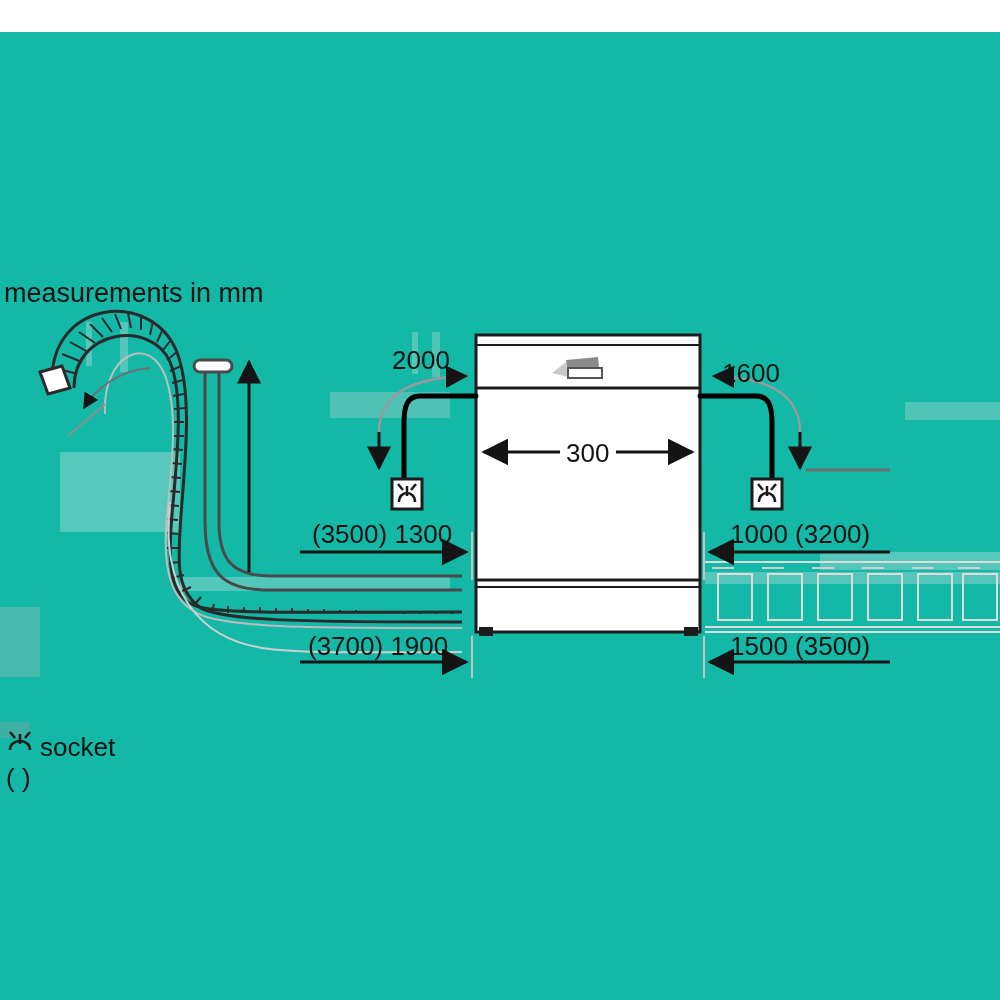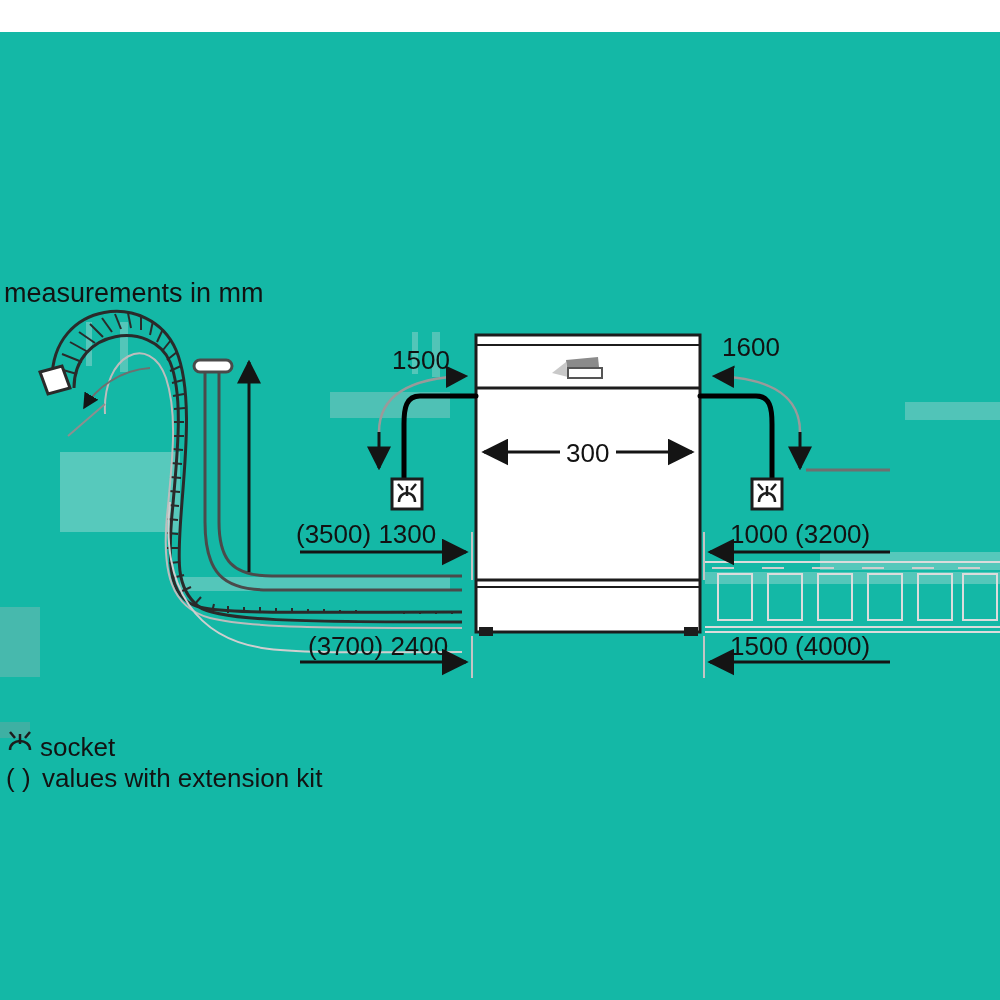--- a/index.html
+++ b/index.html
@@ -286,33 +286,32 @@
     <g>
       <path d="M 10 718 C 10 706, 30 706, 30 718" fill="none" stroke="#1c1c1c" stroke-width="2.5"></path>
       <path d="M 20 702 V 712" stroke="#1c1c1c" stroke-width="2.5"></path>
       <path d="M 10 700 L 15 706" stroke="#1c1c1c" stroke-width="2.5"></path>
       <path d="M 30 700 L 25 706" stroke="#1c1c1c" stroke-width="2.5"></path>
     </g>
   </svg>
 
   <div class="txt title-label" style="left:4px; top:248px;">measurements in mm</div>
 
-  <div class="txt dim-label" style="left:392px; top:315px;">1500</div>
-
-  <div class="txt dim-label" style="left:722px; top:302px;">1600</div>
+  <div class="txt dim-label" style="left:392px; top:315px;">2000</div>
+
+  <div class="txt dim-label" style="left:722px; top:328px;">1600</div>
 
   <div class="txt dim-label" style="left:566px; top:408px;">300</div>
 
-  <div class="txt dim-label" style="left:296px; top:489px;">(3500) 1300</div>
+  <div class="txt dim-label" style="left:312px; top:489px;">(3500) 1300</div>
 
   <div class="txt dim-label" style="left:730px; top:489px;text-align:center;">1000 (3200)</div>
 
-  <div class="txt dim-label" style="left:308px; top:601px;">(3700) 2400</div>
-
-  <div class="txt dim-label" style="left:730px; top:601px;">1500 (4000)</div>
+  <div class="txt dim-label" style="left:308px; top:601px;">(3700) 1900</div>
+
+  <div class="txt dim-label" style="left:730px; top:601px;">1500 (3500)</div>
 
   <div class="txt legend-label" style="left:40px; top:702px;text-align:right;">socket</div>
 
   <div class="txt legend-label" style="left:6px; top:733px;">( )</div>
 
-  <div class="txt legend-label" style="left:42px; top:733px;">values with extension kit</div>
 
 </div>
 
 </body></html>

